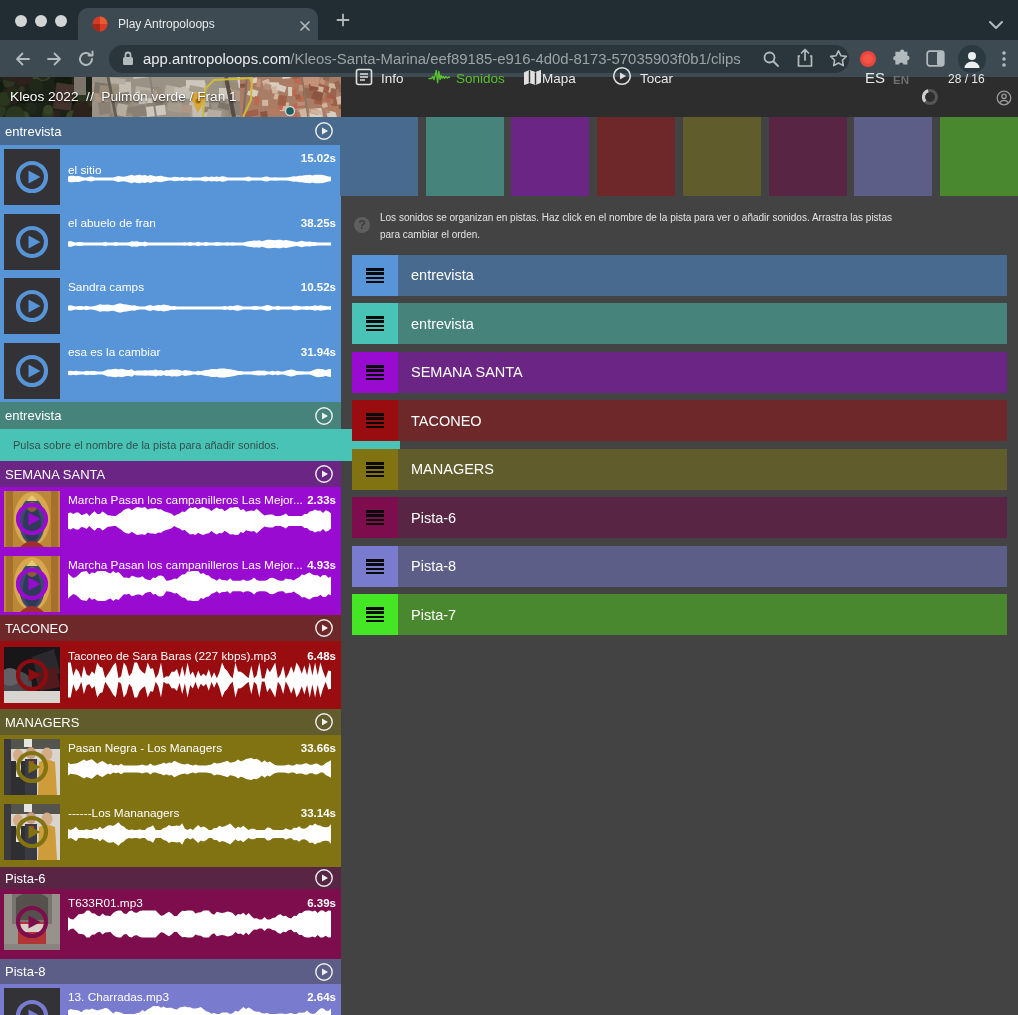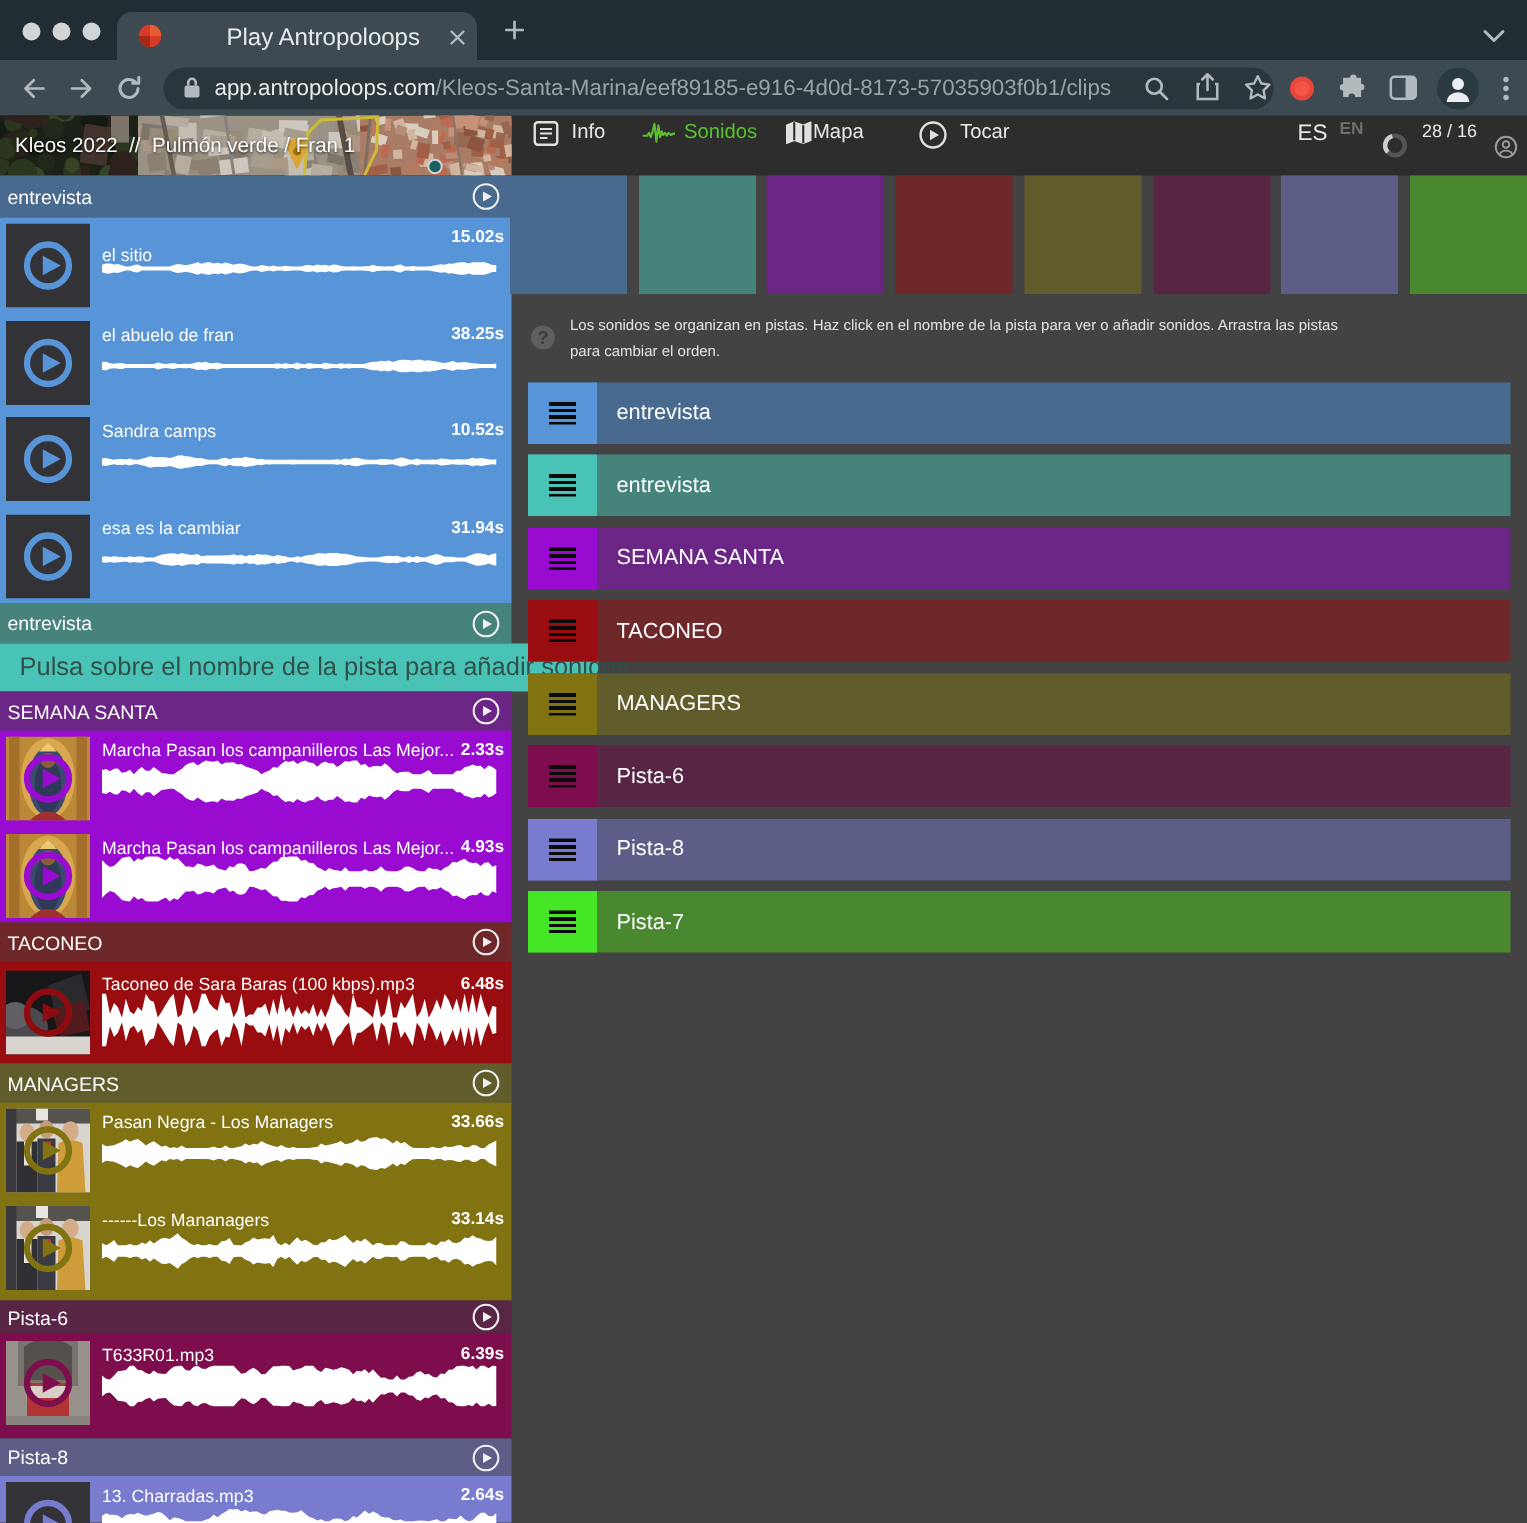--- a/index.html
+++ b/index.html
@@ -2,35 +2,35 @@
 <html><head><meta charset="utf-8"><title>Play Antropoloops</title>
 <style>
 * { margin:0; padding:0; box-sizing:border-box; }
 html,body { width:1018px; height:1015px; overflow:hidden; background:#434343;
   font-family:"Liberation Sans", sans-serif; }
 .abs { position:absolute; }
 #tabstrip { position:absolute; left:0; top:0; width:1018px; height:40px; background:#222d33; }
 .tl { position:absolute; top:15px; width:12px; height:12px; border-radius:50%; background:#d2d5d6; }
 #tab { position:absolute; left:78px; top:8px; width:240px; height:32px; background:#3d4a51;
   border-radius:10px 10px 0 0; }
-#tabtitle { position:absolute; left:40px; top:9px; font-size:16px; color:#e9eaeb;margin-left:33px; }
+#tabtitle { position:absolute; left:40px; top:9px; font-size:12px; color:#e9eaeb; }
 #toolbar { position:absolute; left:0; top:40px; width:1018px; height:37px; background:#3d4a51; }
 #pill { position:absolute; left:108.5px; top:44.5px; width:740px; height:28px; background:#2b363c;
   border-radius:14px; }
 #urltext { position:absolute; left:143px; top:51px; font-size:14.9px; color:#e8eaeb; white-space:nowrap; }
 #urltext .path { color:#9aa3a8; }
 #appheader { position:absolute; left:0; top:77px; width:1018px; height:40px; background:#2d2d2d; }
 #mapstrip { position:absolute; left:0; top:77px; width:341px; height:40px; }
 #crumb { position:absolute; left:10px; top:89px; font-size:13.7px; color:#fff;
   text-shadow:0 1px 2px rgba(0,0,0,.8); white-space:nowrap; }
-.nav { position:absolute; top:80px; height:24px; display:flex; align-items:flex-start;
+.nav { position:absolute; top:62px; height:24px; display:flex; align-items:flex-end;
   font-size:13.5px; color:#e8e8e8; }
 .shdr { position:absolute; left:0; width:341px; color:#fff; font-size:13px;
   display:flex; align-items:center; padding:0 7px 0 5px; justify-content:space-between; }
-.smsg { position:absolute; left:0; width:400px; color:#32504a; font-size:17px;
+.smsg { position:absolute; left:0; width:400px; color:#32504a; font-size:11px;
   display:flex; align-items:center; padding-left:13px; white-space:nowrap; }
 .sbody { position:absolute; left:0; width:341px; }
 .thumb { position:absolute; left:4px; width:56px; height:56px; }
 .cname { position:absolute; left:68px; width:236px; font-size:11.8px; line-height:14px;
   color:#fff; white-space:nowrap; overflow:hidden; }
 .cdur { position:absolute; left:0; width:336px; text-align:right; font-size:11.5px;
   line-height:14px; color:#fff; font-weight:bold; }
 .cwave { position:absolute; left:68px; }
 .pci { height:20px; }
 .sq { position:absolute; top:117px; width:78px; height:79px; }
@@ -485,21 +485,21 @@
       <rect y="44" width="56" height="12" fill="#d8d4d0"></rect>
       <circle cx="28" cy="28" r="14" fill="none" stroke="#8e0b10" stroke-width="4.2"></circle>
       <path d="M24.5 21.5 L36.5 28 L24.5 34.5 Z" fill="#8e0b10"></path>
     </svg>
   </div>
 <div class="cwave" style="top:660px">
     <svg width="263" height="40" viewBox="0 0 263 40" style="display:block">
       <polygon points="0.0,2.5 2.7,2.5 5.3,15.8 8.0,8.6 10.6,11.5 13.3,18.3 15.9,5.8 18.6,14.4 21.3,16.1 23.9,11.3 26.6,14.0 29.2,2.5 31.9,6.8 34.5,7.8 37.2,18.3 39.8,14.3 42.5,9.9 45.2,5.3 47.8,2.5 50.5,18.3 53.1,16.3 55.8,2.5 58.4,6.3 61.1,16.2 63.8,12.8 66.4,2.5 69.1,2.5 71.7,9.0 74.4,12.0 77.0,13.8 79.7,2.5 82.4,8.8 85.0,8.3 87.7,18.3 90.3,13.7 93.0,2.5 95.6,18.3 98.3,16.3 100.9,16.4 103.6,11.7 106.3,11.7 108.9,9.0 111.6,17.3 114.2,5.8 116.9,16.7 119.5,2.5 122.2,14.7 124.9,11.4 127.5,18.3 130.2,10.4 132.8,16.2 135.5,13.4 138.1,16.2 140.8,9.2 143.5,18.1 146.1,12.3 148.8,18.3 151.4,12.2 154.1,2.5 156.7,8.4 159.4,10.9 162.1,15.7 164.7,18.3 167.4,2.5 170.0,11.4 172.7,11.7 175.3,13.6 178.0,15.9 180.6,18.3 183.3,5.6 186.0,18.3 188.6,15.5 191.3,2.5 193.9,18.4 196.6,18.3 199.2,7.8 201.9,12.3 204.6,7.4 207.2,2.5 209.9,18.2 212.5,14.5 215.2,5.8 217.8,18.5 220.5,13.4 223.2,6.3 225.8,13.0 228.5,2.5 231.1,6.8 233.8,13.7 236.4,5.6 239.1,15.2 241.7,2.5 244.4,15.4 247.1,2.5 249.7,15.3 252.4,2.5 255.0,11.4 257.7,18.3 260.3,10.6 263.0,11.3 263.0,28.7 260.3,29.4 257.7,21.7 255.0,28.6 252.4,37.5 249.7,24.7 247.1,37.5 244.4,24.6 241.7,37.5 239.1,24.8 236.4,34.4 233.8,26.3 231.1,33.2 228.5,37.5 225.8,27.0 223.2,33.7 220.5,26.6 217.8,21.5 215.2,34.2 212.5,25.5 209.9,21.8 207.2,37.5 204.6,32.6 201.9,27.7 199.2,32.2 196.6,21.7 193.9,21.6 191.3,37.5 188.6,24.5 186.0,21.7 183.3,34.4 180.6,21.7 178.0,24.1 175.3,26.4 172.7,28.3 170.0,28.6 167.4,37.5 164.7,21.7 162.1,24.3 159.4,29.1 156.7,31.6 154.1,37.5 151.4,27.8 148.8,21.7 146.1,27.7 143.5,21.9 140.8,30.8 138.1,23.8 135.5,26.6 132.8,23.8 130.2,29.6 127.5,21.7 124.9,28.6 122.2,25.3 119.5,37.5 116.9,23.3 114.2,34.2 111.6,22.7 108.9,31.0 106.3,28.3 103.6,28.3 100.9,23.6 98.3,23.7 95.6,21.7 93.0,37.5 90.3,26.3 87.7,21.7 85.0,31.7 82.4,31.2 79.7,37.5 77.0,26.2 74.4,28.0 71.7,31.0 69.1,37.5 66.4,37.5 63.8,27.2 61.1,23.8 58.4,33.7 55.8,37.5 53.1,23.7 50.5,21.7 47.8,37.5 45.2,34.7 42.5,30.1 39.8,25.7 37.2,21.7 34.5,32.2 31.9,33.2 29.2,37.5 26.6,26.0 23.9,28.7 21.3,23.9 18.6,25.6 15.9,34.2 13.3,21.7 10.6,28.5 8.0,31.4 5.3,24.2 2.7,37.5 0.0,37.5" fill="#fff"></polygon>
     </svg>
   </div>
-<div class="cname" style="top:649px">Taconeo de Sara Baras (100 kbps).mp3</div>
+<div class="cname" style="top:649px">Taconeo de Sara Baras (227 kbps).mp3</div>
 <div class="cdur" style="top:649px">6.48s</div>
 <div class="shdr" style="top:709px;height:26px;background:#615c2b">
     <span>MANAGERS</span>
     <span class="pci"><svg width="20" height="20" viewBox="0 0 20 20">
         <circle cx="10" cy="10" r="8.2" fill="none" stroke="#f0f0f0" stroke-width="1.4"></circle>
         <path d="M8 6.6 L14 10 L8 13.4 Z" fill="#f0f0f0"></path>
       </svg></span>
   </div>
 <div class="sbody" style="top:735px;height:132px;background:#817212"></div>
 <div class="thumb" style="top:739px">

